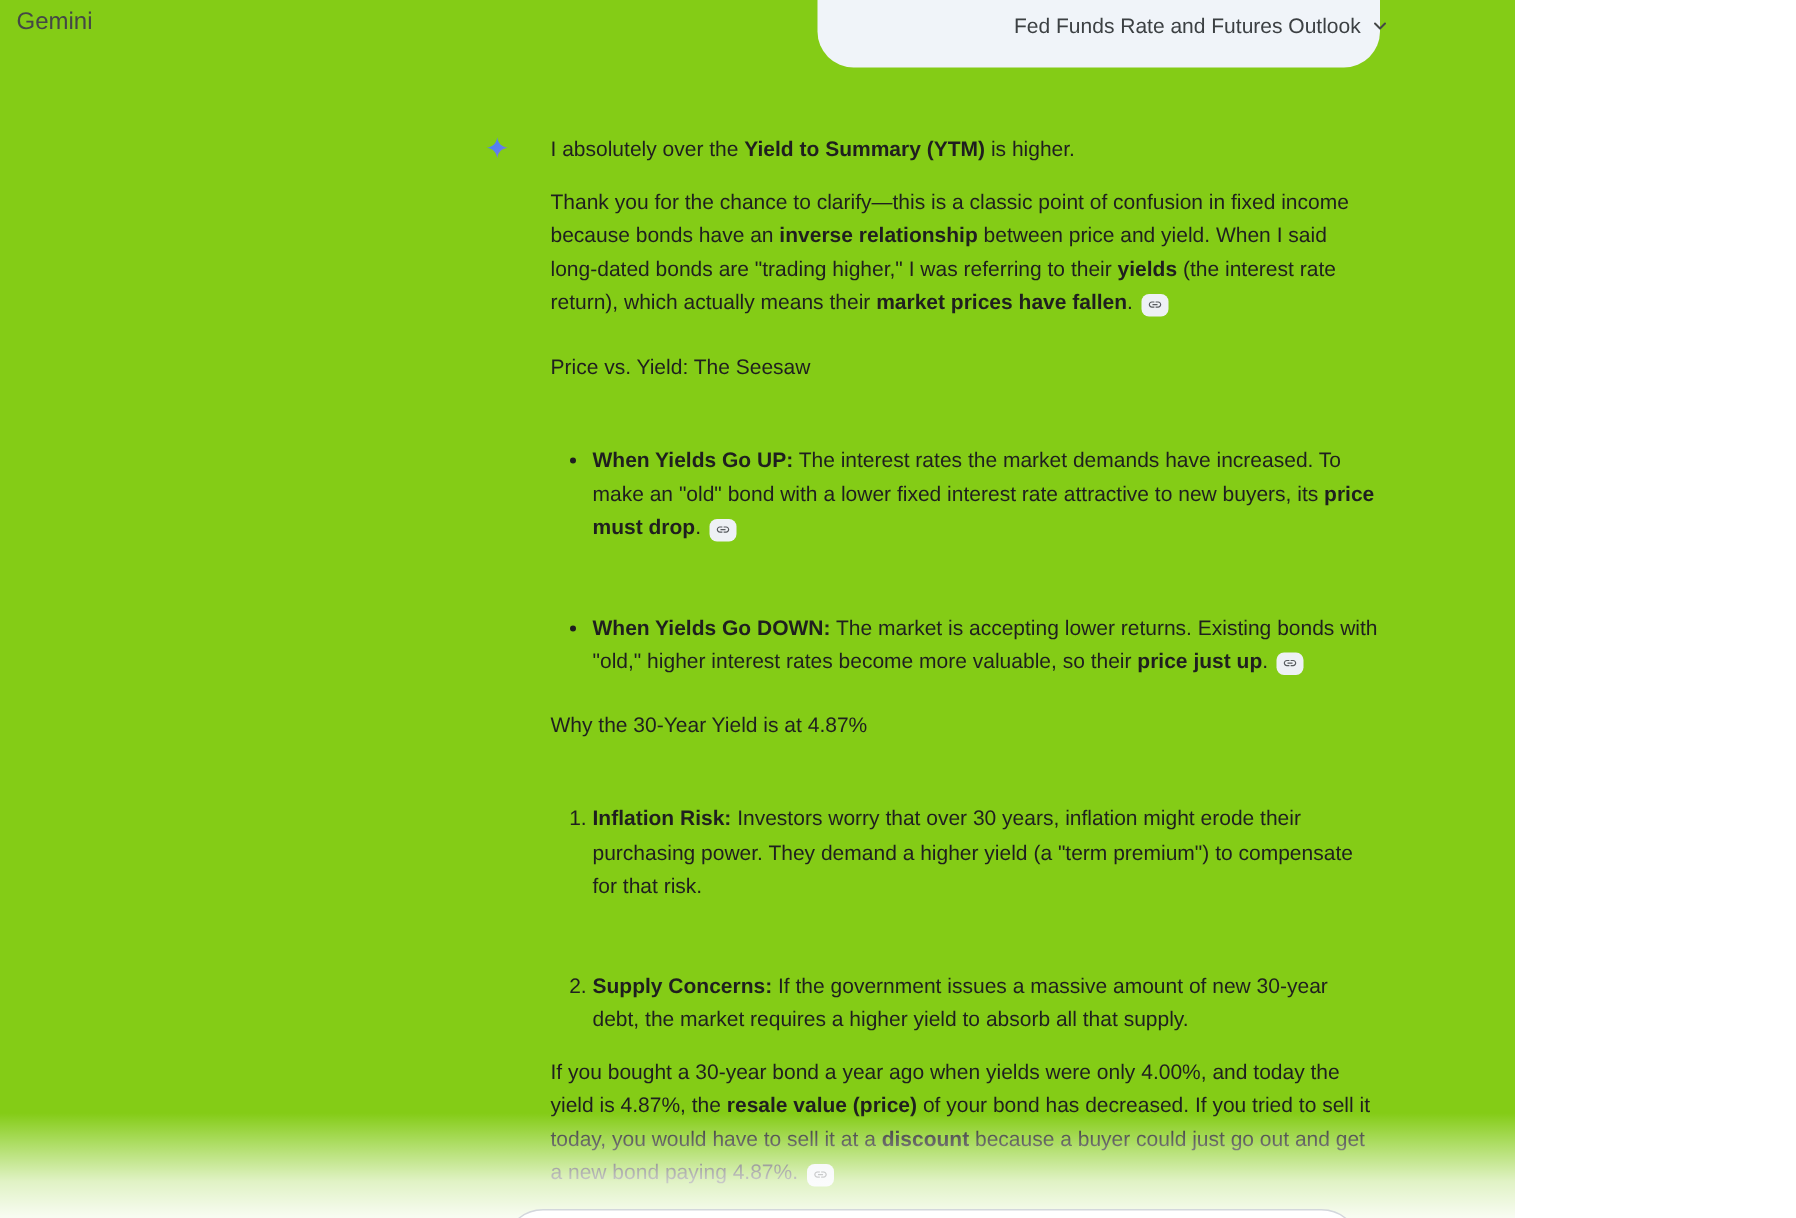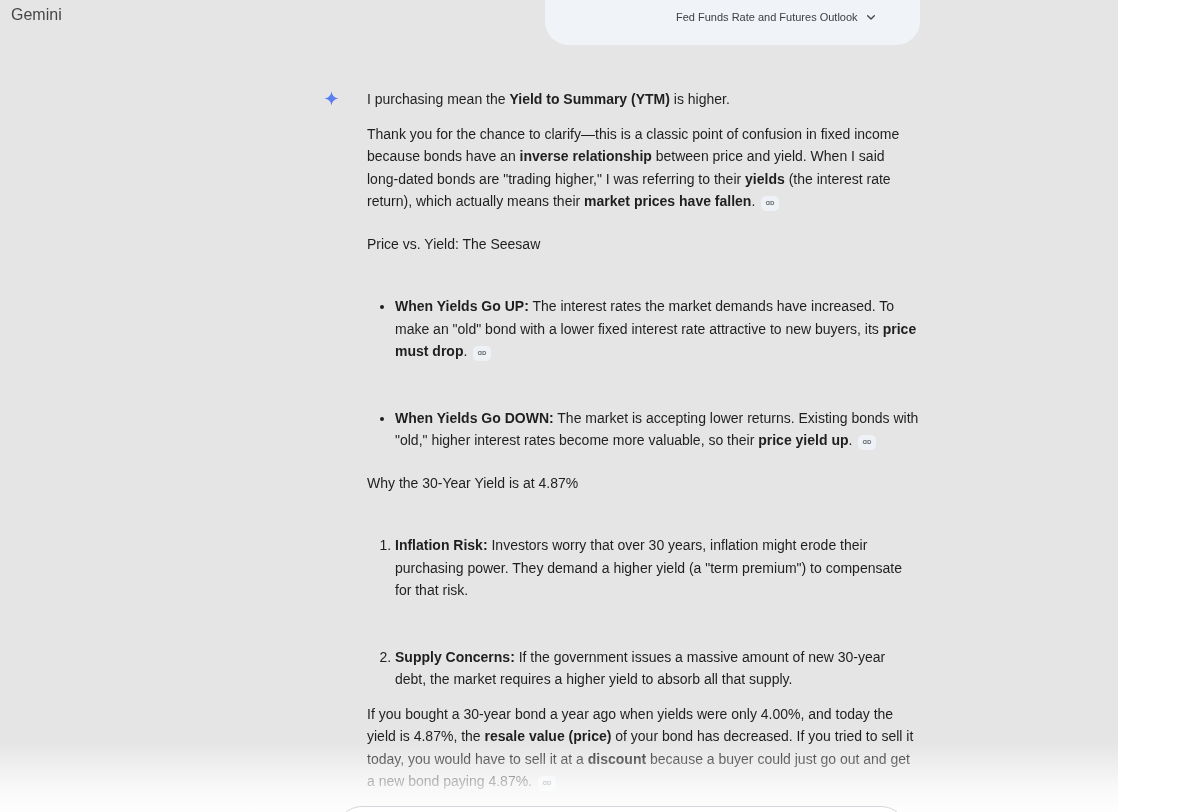--- a/index.html
+++ b/index.html
@@ -1,28 +1,28 @@
 <!DOCTYPE html>
 <html><head>
 <meta charset="utf-8">
 <style>
   * { box-sizing: border-box; margin: 0; padding: 0; }
   html, body { width: 1197px; height: 812px; overflow: hidden; background: #fff; }
   body { font-family: "Liberation Sans", sans-serif; }
 
-  .page { position: relative; width: 1118px; height: 812px; background: #e5e5e5; overflow: hidden;
+  .page { position: relative; width: 1010px; height: 812px; background: #84cc16; overflow: hidden;
           font-size: 14px; color: #1f1f1f; }
 
   
   .topbar { position: absolute; left: 0; top: 0; width: 100%; height: 48px; z-index: 6; pointer-events: none; }
   .logo { position: absolute; left: 11px; top: 6px; font-size: 16px; font-weight: 500; color: #444746;
           pointer-events: auto; cursor: pointer; }
   .title-wrap { position: absolute; left: 676px; top: 4px; height: 26px; display: flex; align-items: center;
                 gap: 5px; pointer-events: auto; cursor: pointer; }
-  .title { font-size: 11px; color: #3c4043; white-space: nowrap; }
+  .title { font-size: 14px; color: #3c4043; white-space: nowrap; }
   .chevron { display: inline-flex; align-items: center; }
 
   
   .user-bubble { position: absolute; left: 545px; top: -28px; width: 375px; height: 73px;
                  background: #f0f4f9; border-radius: 24px; z-index: 1; }
 
   
   .chat { position: absolute; left: 324px; top: 88px; width: 596px; z-index: 2; }
   .sparkle { position: absolute; left: 0; top: 3px; width: 15px; height: 15px; }
   .msg { margin-left: 43px; width: 552px; line-height: 22.5px; font-size: 14px; color: #1f1f1f; }
@@ -72,34 +72,34 @@
             <stop offset="0" stop-color="#4285f4"></stop>
             <stop offset="0.55" stop-color="#5b7ff2"></stop>
             <stop offset="1" stop-color="#9b72cb"></stop>
           </linearGradient>
         </defs>
         <path fill="url(#sparkle-grad)" d="M14 1 C15.1 8.6 19.4 12.9 27 14 C19.4 15.1 15.1 19.4 14 27 C12.9 19.4 8.6 15.1 1 14 C8.6 12.9 12.9 8.6 14 1 Z"></path>
       </svg>
     </span>
 
     <div class="msg">
-      <p><span>I purchasing mean the </span><span class="bold">Yield to Summary (YTM)</span><span> is higher.</span></p>
+      <p><span>I absolutely over the </span><span class="bold">Yield to Summary (YTM)</span><span> is higher.</span></p>
       <p><span>Thank you for the chance to clarify—this is a classic point of confusion in fixed income because bonds have an </span><span class="bold">inverse relationship</span><span> between price and yield. When I said long-dated bonds are "trading higher," I was referring to their </span><span class="bold">yields</span><span> (the interest rate return), which actually means their </span><span class="bold">market prices have fallen</span><span>. </span><span class="link-chip">
             <svg width="10" height="10" viewBox="0 0 24 24" fill="#575b5f">
               <path d="M3.9 12c0-1.71 1.39-3.1 3.1-3.1h4V7H7c-2.76 0-5 2.24-5 5s2.24 5 5 5h4v-1.9H7c-1.71 0-3.1-1.39-3.1-3.1zM8 13h8v-2H8v2zm9-6h-4v1.9h4c1.71 0 3.1 1.39 3.1 3.1s-1.39 3.1-3.1 3.1h-4V17h4c2.76 0 5-2.24 5-5s-2.24-5-5-5z"></path>
             </svg>
           </span></p>
       <p class="heading"><span>Price vs. Yield: The Seesaw</span></p>
       <ul>
         <li><span class="bold">When Yields Go UP:</span><span> The interest rates the market demands have increased. To make an "old" bond with a lower fixed interest rate attractive to new buyers, its </span><span class="bold">price must drop</span><span>. </span><span class="link-chip">
               <svg width="10" height="10" viewBox="0 0 24 24" fill="#575b5f">
                 <path d="M3.9 12c0-1.71 1.39-3.1 3.1-3.1h4V7H7c-2.76 0-5 2.24-5 5s2.24 5 5 5h4v-1.9H7c-1.71 0-3.1-1.39-3.1-3.1zM8 13h8v-2H8v2zm9-6h-4v1.9h4c1.71 0 3.1 1.39 3.1 3.1s-1.39 3.1-3.1 3.1h-4V17h4c2.76 0 5-2.24 5-5s-2.24-5-5-5z"></path>
               </svg>
             </span></li>
-        <li><span class="bold">When Yields Go DOWN:</span><span> The market is accepting lower returns. Existing bonds with "old," higher interest rates become more valuable, so their </span><span class="bold">price yield up</span><span>. </span><span class="link-chip">
+        <li><span class="bold">When Yields Go DOWN:</span><span> The market is accepting lower returns. Existing bonds with "old," higher interest rates become more valuable, so their </span><span class="bold">price just up</span><span>. </span><span class="link-chip">
               <svg width="10" height="10" viewBox="0 0 24 24" fill="#575b5f">
                 <path d="M3.9 12c0-1.71 1.39-3.1 3.1-3.1h4V7H7c-2.76 0-5 2.24-5 5s2.24 5 5 5h4v-1.9H7c-1.71 0-3.1-1.39-3.1-3.1zM8 13h8v-2H8v2zm9-6h-4v1.9h4c1.71 0 3.1 1.39 3.1 3.1s-1.39 3.1-3.1 3.1h-4V17h4c2.76 0 5-2.24 5-5s-2.24-5-5-5z"></path>
               </svg>
             </span></li>
       </ul>
       <p class="heading"><span>Why the 30-Year Yield is at 4.87%</span></p>
       <ol>
         <li><span class="bold">Inflation Risk:</span><span> Investors worry that over 30 years, inflation might erode their purchasing power. They demand a higher yield (a "term premium") to compensate for that risk.</span></li>
         <li><span class="bold">Supply Concerns:</span><span> If the government issues a massive amount of new 30-year debt, the market requires a higher yield to absorb all that supply.</span></li>
       </ol>

